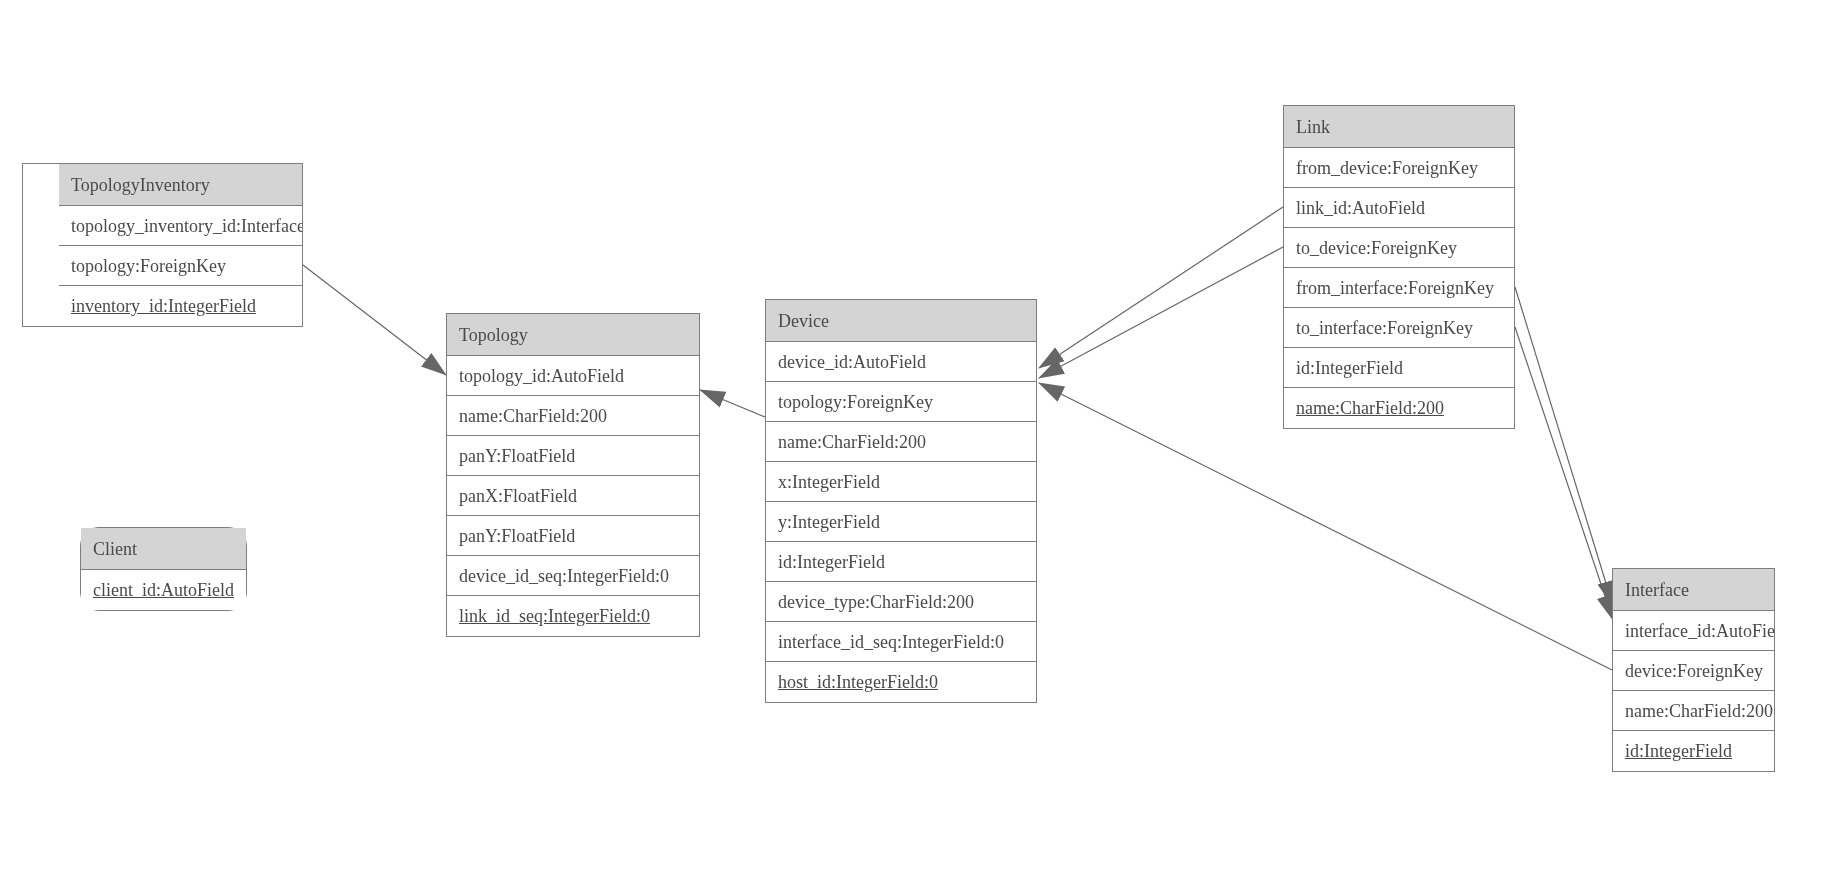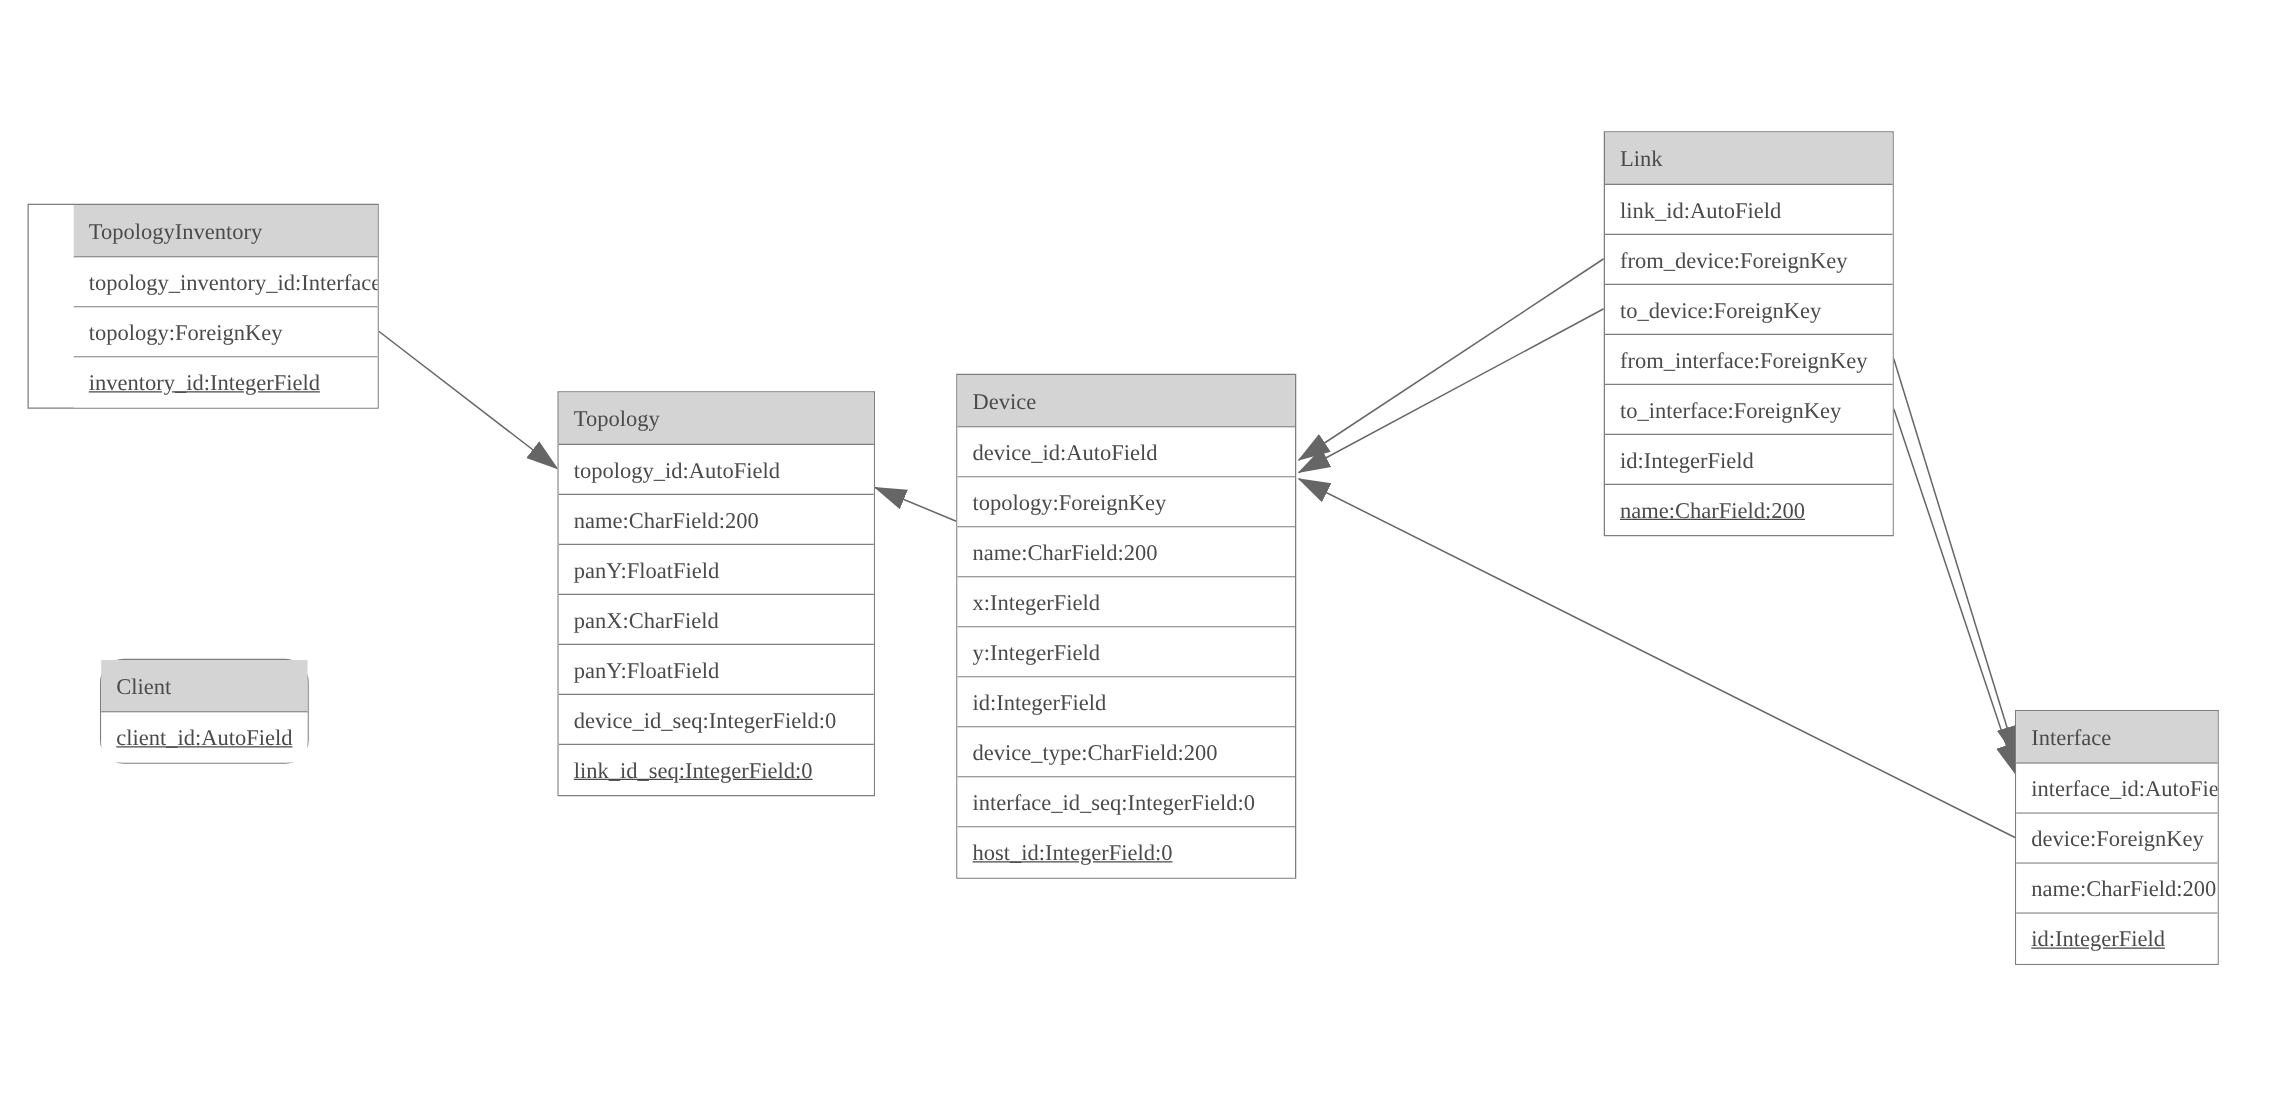--- a/index.html
+++ b/index.html
@@ -86,21 +86,21 @@
         <div class="entity-header">TopologyInventory</div>
         <div class="entity-row">topology_inventory_id:Interface</div>
         <div class="entity-row">topology:ForeignKey</div>
         <div class="entity-row">inventory_id:IntegerField</div>
       </div>
       <div class="entity" style="left: 446px; top: 313px; width: 254px;">
         <div class="entity-header">Topology</div>
         <div class="entity-row">topology_id:AutoField</div>
         <div class="entity-row">name:CharField:200</div>
         <div class="entity-row">panY:FloatField</div>
-        <div class="entity-row">panX:CharField</div>
+        <div class="entity-row">panX:FloatField</div>
         <div class="entity-row">panY:FloatField</div>
         <div class="entity-row">device_id_seq:IntegerField:0</div>
         <div class="entity-row">link_id_seq:IntegerField:0</div>
       </div>
       <div class="entity" style="left: 80px; top: 527px; width: 167px; border-radius: 19px;">
         <div class="entity-header">Client</div>
         <div class="entity-row">client_id:AutoField</div>
       </div>
       <div class="entity" style="left: 765px; top: 299px; width: 272px;">
         <div class="entity-header">Device</div>
@@ -109,22 +109,22 @@
         <div class="entity-row">name:CharField:200</div>
         <div class="entity-row">x:IntegerField</div>
         <div class="entity-row">y:IntegerField</div>
         <div class="entity-row">id:IntegerField</div>
         <div class="entity-row">device_type:CharField:200</div>
         <div class="entity-row">interface_id_seq:IntegerField:0</div>
         <div class="entity-row">host_id:IntegerField:0</div>
       </div>
       <div class="entity" style="left: 1283px; top: 105px; width: 232px;">
         <div class="entity-header">Link</div>
+        <div class="entity-row">from_device:ForeignKey</div>
         <div class="entity-row">link_id:AutoField</div>
-        <div class="entity-row">from_device:ForeignKey</div>
         <div class="entity-row">to_device:ForeignKey</div>
         <div class="entity-row">from_interface:ForeignKey</div>
         <div class="entity-row">to_interface:ForeignKey</div>
         <div class="entity-row">id:IntegerField</div>
         <div class="entity-row">name:CharField:200</div>
       </div>
       <div class="entity" style="left: 1612px; top: 568px; width: 163px;">
         <div class="entity-header">Interface</div>
         <div class="entity-row">interface_id:AutoField</div>
         <div class="entity-row">device:ForeignKey</div>

